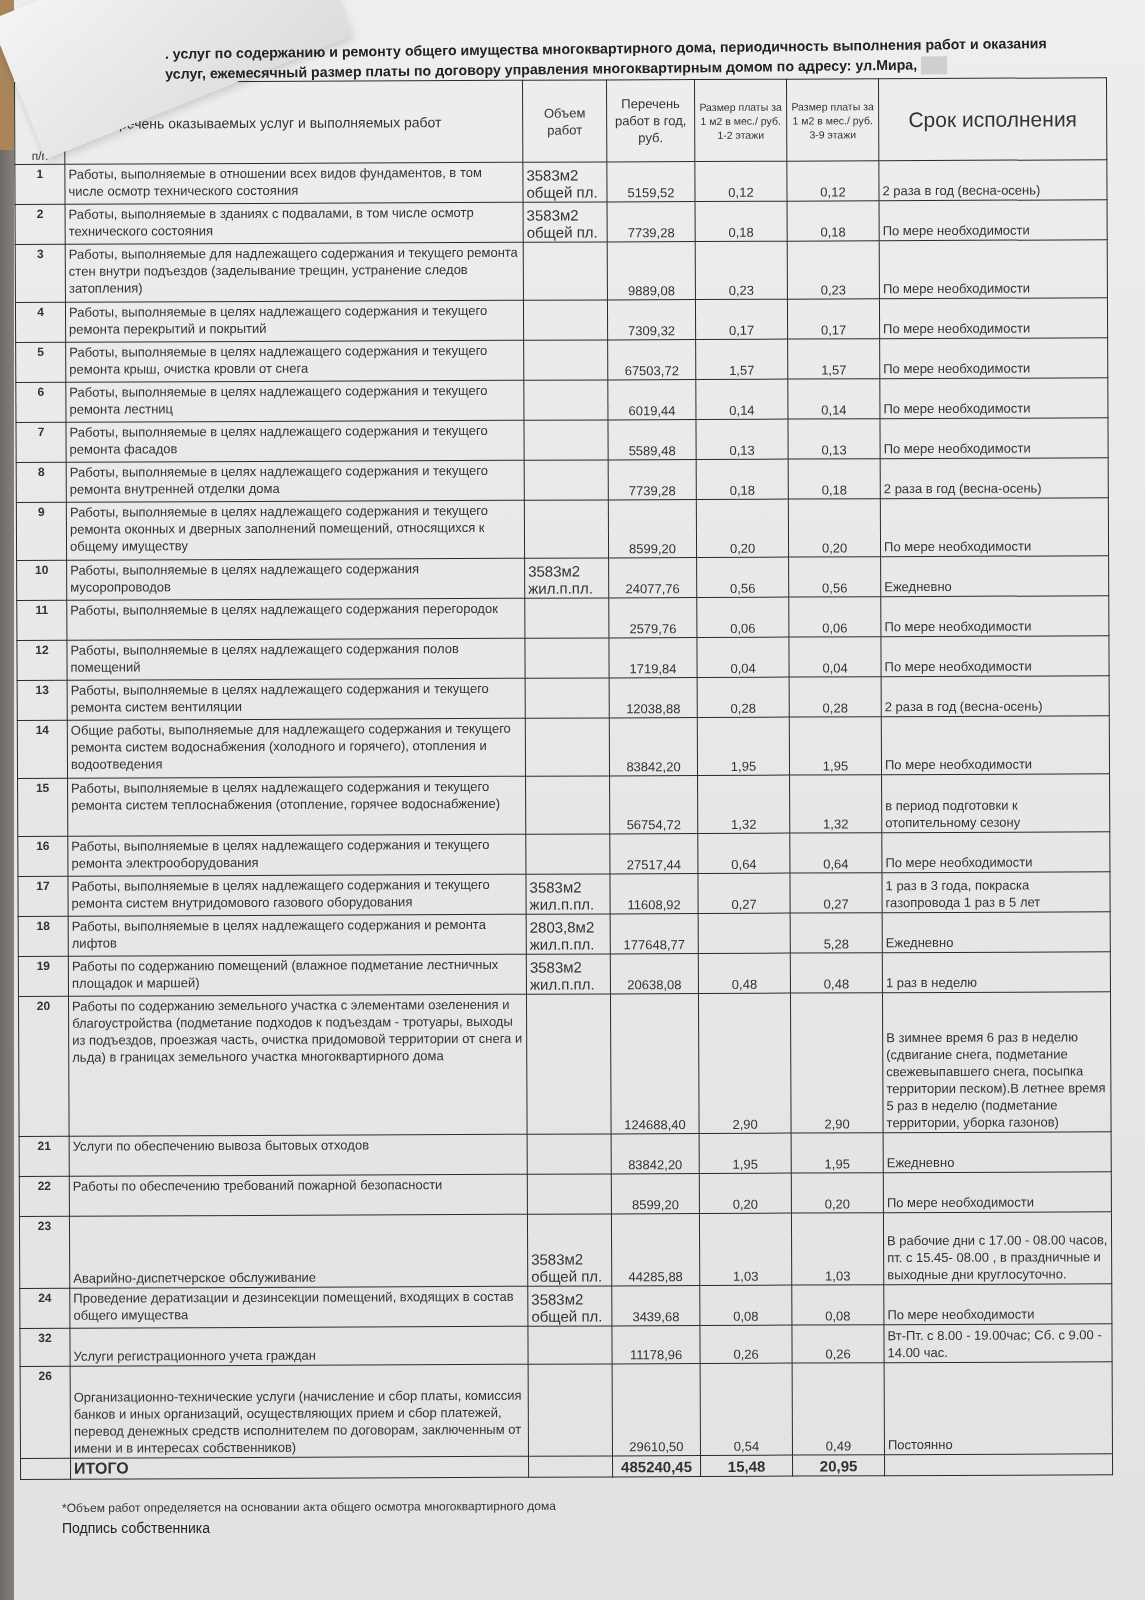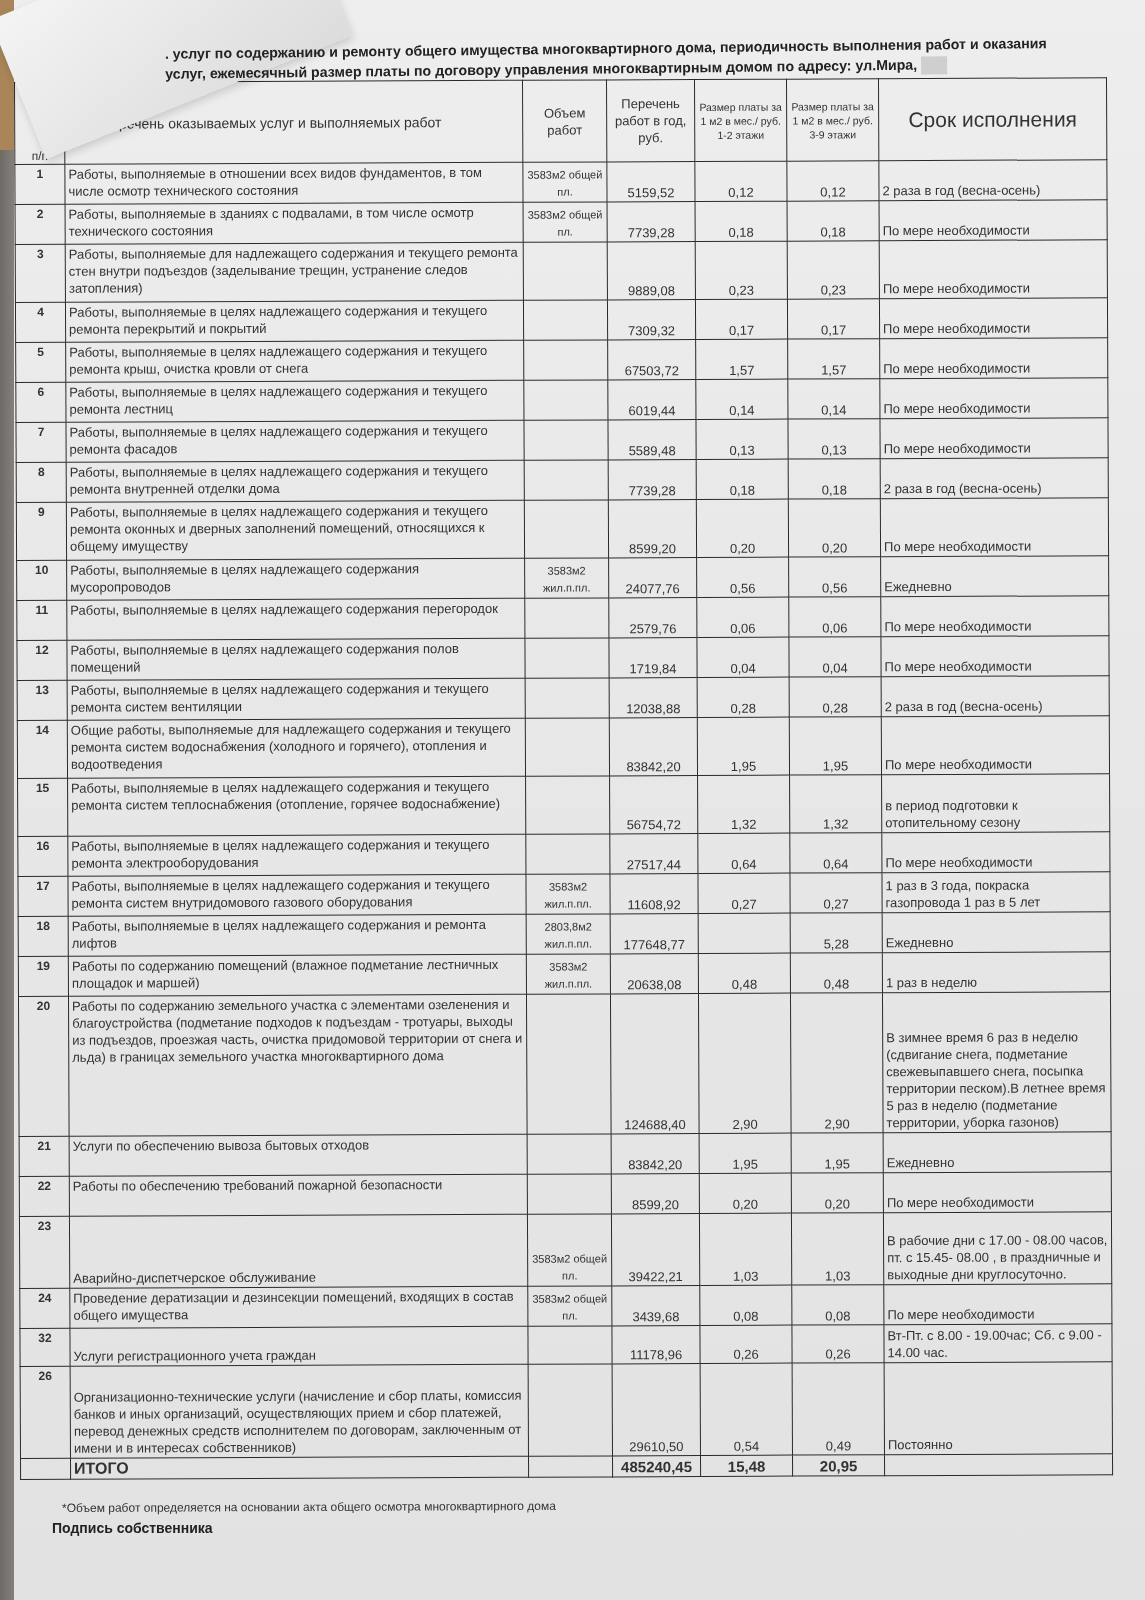--- a/index.html
+++ b/index.html
@@ -45,31 +45,31 @@
   }
   .doc-table th { font-weight: normal; vertical-align: middle; text-align: center; }
   .doc-table th.h-small { font-size: 10.5px; line-height: 14px; }
   .doc-table th.h-mid { font-size: 13px; line-height: 17px; }
   .doc-table th.h-list { font-size: 14px; text-align: left; padding-left: 36px; }
   .doc-table th.h-term { font-size: 21px; }
   .doc-table th.h-num { vertical-align: bottom; font-size: 12px; }
   td.num-cell { text-align: center; vertical-align: top; font-weight: bold; font-size: 12px; padding-top: 2px; }
   td.desc { text-align: left; vertical-align: top; line-height: 17px; }
   td.desc.bottom { vertical-align: bottom; }
-  td.vol { font-size: 11px; line-height: 17px; text-align: center; }
+  td.vol { font-size: 15px; line-height: 17px; text-align: left; }
   td.cost, td.rate { text-align: center; }
   td.term { text-align: left; line-height: 17px; font-size: 13px; }
   tr.total td { font-weight: bold; font-size: 15px; }
   tr.total td.itogo { font-size: 16px; }
   .footnote {
     position: absolute; left: 62px; top: 1500px; font-size: 12px; color: #333;
     transform: rotate(-0.25deg); z-index: 2;
   }
   .signature {
-    position: absolute; left: 52px; top: 1520px; font-size: 14px; font-weight: bold; color: #222;
+    position: absolute; left: 62px; top: 1520px; font-size: 14px; font-weight: normal; color: #222;
     z-index: 2;
   }
 </style>
 </head>
 <body>
 
 <div class="shadow-strip"></div>
 <div class="paper"></div>
 <div class="fold"></div>
 
@@ -295,21 +295,21 @@
         <td class="vol"></td>
         <td class="cost">8599,20</td>
         <td class="rate">0,20</td>
         <td class="rate">0,20</td>
         <td class="term">По мере необходимости</td>
       </tr>
       <tr style="height: 72px;">
         <td class="num-cell">23</td>
         <td class="desc bottom">Аварийно-диспетчерское обслуживание</td>
         <td class="vol">3583м2 общей пл.</td>
-        <td class="cost">39422,21</td>
+        <td class="cost">44285,88</td>
         <td class="rate">1,03</td>
         <td class="rate">1,03</td>
         <td class="term">В рабочие дни с 17.00 - 08.00 часов, пт. с 15.45- 08.00 , в праздничные и выходные дни круглосуточно.</td>
       </tr>
       <tr style="height: 40px;">
         <td class="num-cell">24</td>
         <td class="desc">Проведение дератизации и дезинсекции помещений, входящих в состав общего имущества</td>
         <td class="vol">3583м2 общей пл.</td>
         <td class="cost">3439,68</td>
         <td class="rate">0,08</td>

